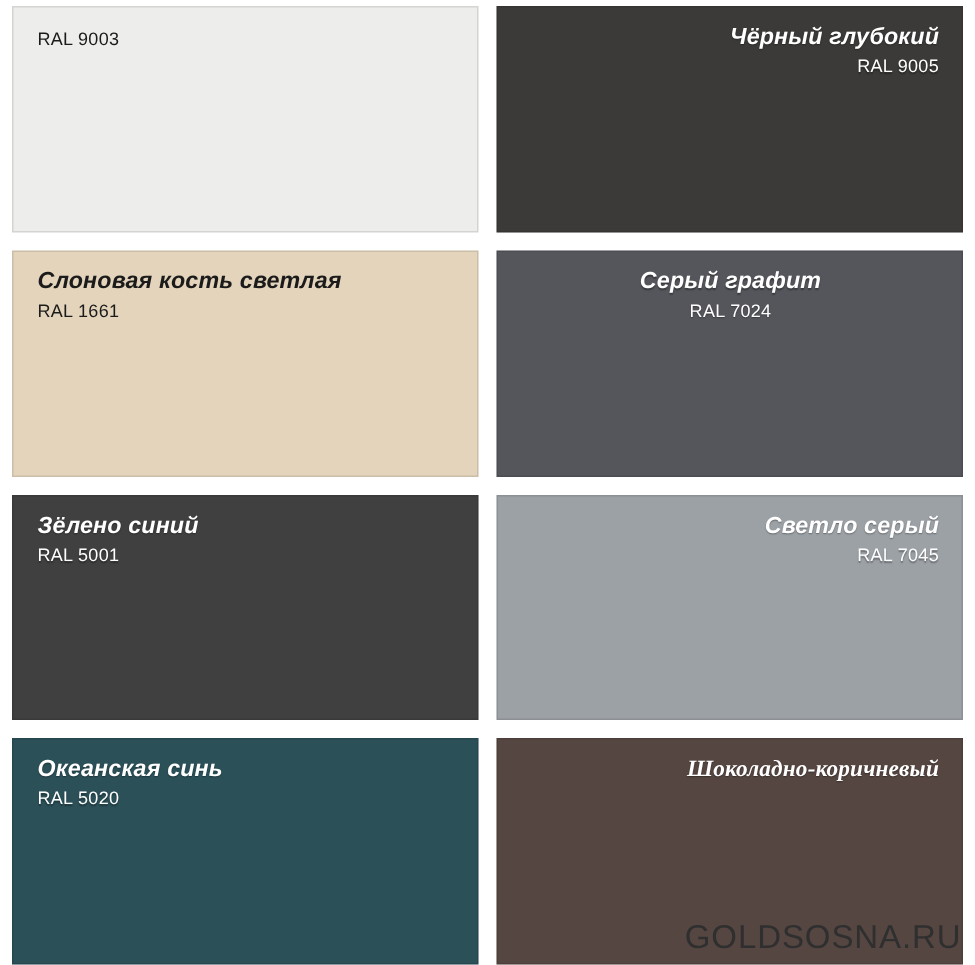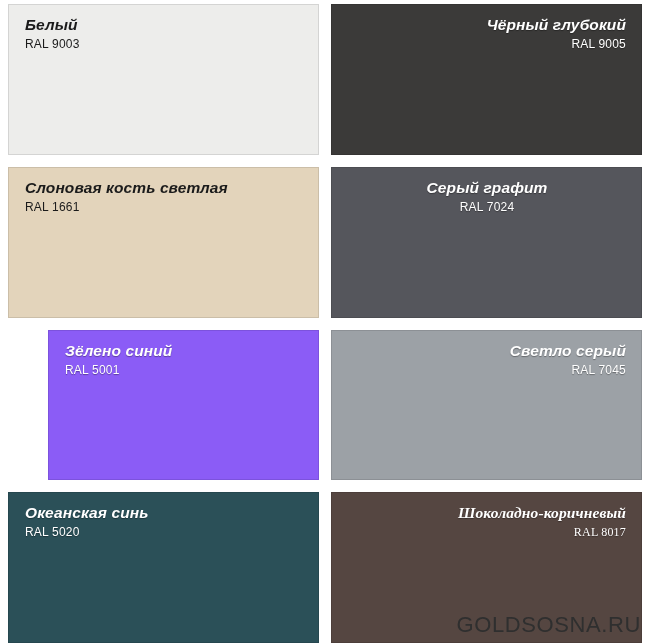--- a/index.html
+++ b/index.html
@@ -87,56 +87,54 @@
   }
 </style>
 </head>
 <body>
 
 <div id="palette">
 
   <div class="swatch-grid">
 
     <div class="swatch dark-text" style="background-color: rgb(237, 237, 235);">
-      <div class="swatch-name">Белый</div>
       <div class="swatch-code">RAL 9003</div>
     </div>
 
     <div class="swatch light-text align-right" style="background-color: rgb(59, 58, 57);">
       <div class="swatch-name">Чёрный глубокий</div>
       <div class="swatch-code">RAL 9005</div>
     </div>
 
     <div class="swatch dark-text" style="background-color: rgb(227, 212, 187);">
       <div class="swatch-name">Слоновая кость светлая</div>
       <div class="swatch-code">RAL 1661</div>
     </div>
 
     <div class="swatch light-text align-right" style="background-color: rgb(85, 86, 92); text-align: center;">
       <div class="swatch-name">Серый графит</div>
       <div class="swatch-code">RAL 7024</div>
     </div>
 
-    <div class="swatch light-text" style="background-color: #8b5cf6; margin-left: 40px;">
+    <div class="swatch light-text" style="background-color: #404040;">
       <div class="swatch-name">Зёлено синий</div>
       <div class="swatch-code">RAL 5001</div>
     </div>
 
     <div class="swatch light-text align-right" style="background-color: rgb(156, 161, 166);">
       <div class="swatch-name">Светло серый</div>
       <div class="swatch-code">RAL 7045</div>
     </div>
 
     <div class="swatch light-text" style="background-color: rgb(43, 80, 88);">
       <div class="swatch-name">Океанская синь</div>
       <div class="swatch-code">RAL 5020</div>
     </div>
 
     <div class="swatch light-text align-right" style="background-color: rgb(85, 70, 65); font-family: Liberation Serif, serif;">
       <div class="swatch-name">Шоколадно-коричневый</div>
-      <div class="swatch-code">RAL 8017</div>
     </div>
 
   </div>
 
   <div id="watermark" style="color: rgb(47, 47, 47);">GOLDSOSNA.RU</div>
 
 </div>
 
 </body></html>

